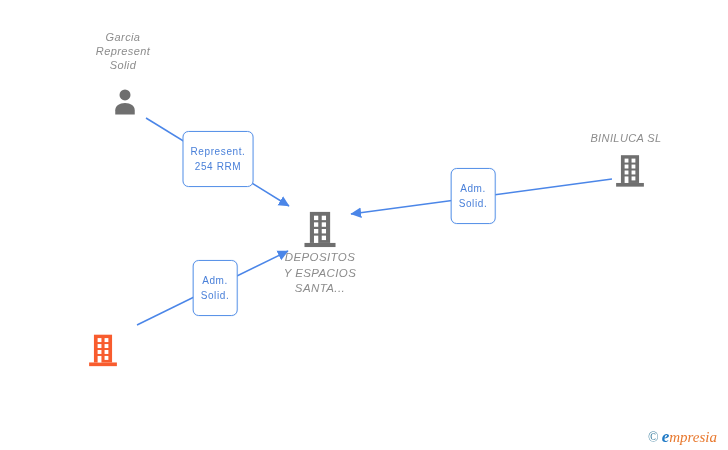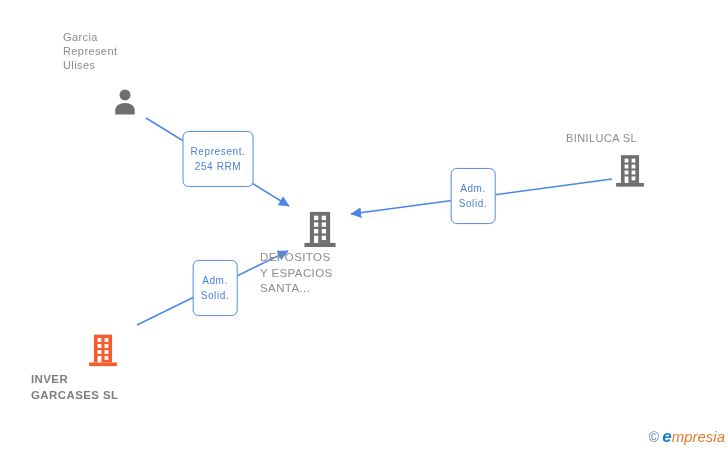--- a/index.html
+++ b/index.html
@@ -19,26 +19,27 @@
     position: absolute;
     left: 0; top: 0;
     width: 728px; height: 450px;
     pointer-events: none;
   }
   .node {
     position: absolute;
   }
   .node-label {
     position: absolute;
-    text-align: left;
+    text-align: center;
     color: #8c8c8c;
     font-size: 11px;
     line-height: 15px;
     letter-spacing: 0.4px;
     white-space: nowrap;
+    font-style: italic;
   }
   .node-label.upper {
     line-height: 14px;
   }
   .node-label.company-center {
     line-height: 15.5px;
     font-size: 11.5px;
   }
   .node-label.bold {
     font-weight: bold;
@@ -66,23 +67,23 @@
     font-size: 10px;
     line-height: 15px;
     letter-spacing: 0.6px;
     text-align: center;
     white-space: nowrap;
     box-shadow: 0 0 0 0.5px rgba(91,148,232,0.15);
   }
   .edge-label span { display: block; }
   .logo {
     position: absolute;
-    right: 3px;
+    right: 11px;
     bottom: 3px;
-    font-family: Liberation Sans, sans-serif;
+    font-family: Liberation Serif, serif;
     font-style: italic;
     font-size: 15px;
     white-space: nowrap;
   }
   .logo .copy {
     color: #4d8aa8;
     font-style: normal;
     font-size: 14px;
     margin-right: 3px;
   }
@@ -129,21 +130,21 @@
       </marker>
     </defs>
     <line x1="146" y1="118" x2="289" y2="206" stroke="#4b86e8" stroke-width="1.5" marker-end="url(#arrow-blue)"></line>
     <line x1="612" y1="179" x2="351" y2="214" stroke="#4b86e8" stroke-width="1.5" marker-end="url(#arrow-blue)"></line>
     <line x1="137" y1="325" x2="288" y2="251" stroke="#4b86e8" stroke-width="1.5" marker-end="url(#arrow-blue)"></line>
   </svg>
 
   <div class="node-label upper" style="left:63px; top:30px; width:120px;">
     <span>Garcia</span><br>
     <span>Represent</span><br>
-    <span>Ulises</span>
+    <span>Solid</span>
   </div>
   <svg class="node icon-person" style="left:110px; top:87px;" width="30" height="30">
     <use href="#sym-person"></use>
   </svg>
 
   <svg class="node icon-building-gray" style="left:301px; top:208px;" width="38" height="42">
     <use href="#sym-building"></use>
   </svg>
   <div class="node-label" style="left:566px; top:131px; width:120px;">
     <span>BINILUCA SL</span>
@@ -154,24 +155,20 @@
     <span>Y ESPACIOS</span><br>
     <span>SANTA...</span>
   </div>
   <svg class="node icon-building-gray" style="left:613px; top:152px;" width="34" height="37">
     <use href="#sym-building"></use>
   </svg>
 
   <svg class="node icon-building-orange" style="left:86px; top:331px;" width="34" height="38">
     <use href="#sym-building"></use>
   </svg>
-  <div class="node-label bold" style="left:31px; top:372px; width:140px;">
-    <span>INVER</span><br>
-    <span>GARCASES SL</span>
-  </div>
 
   <div class="edge-label" style="left:218px; top:159px;">
     <span>Represent.</span>
     <span>254 RRM</span>
   </div>
   <div class="edge-label" style="left:473px; top:196px;">
     <span>Adm.</span>
     <span>Solid.</span>
   </div>
   <div class="edge-label" style="left:215px; top:288px;">

